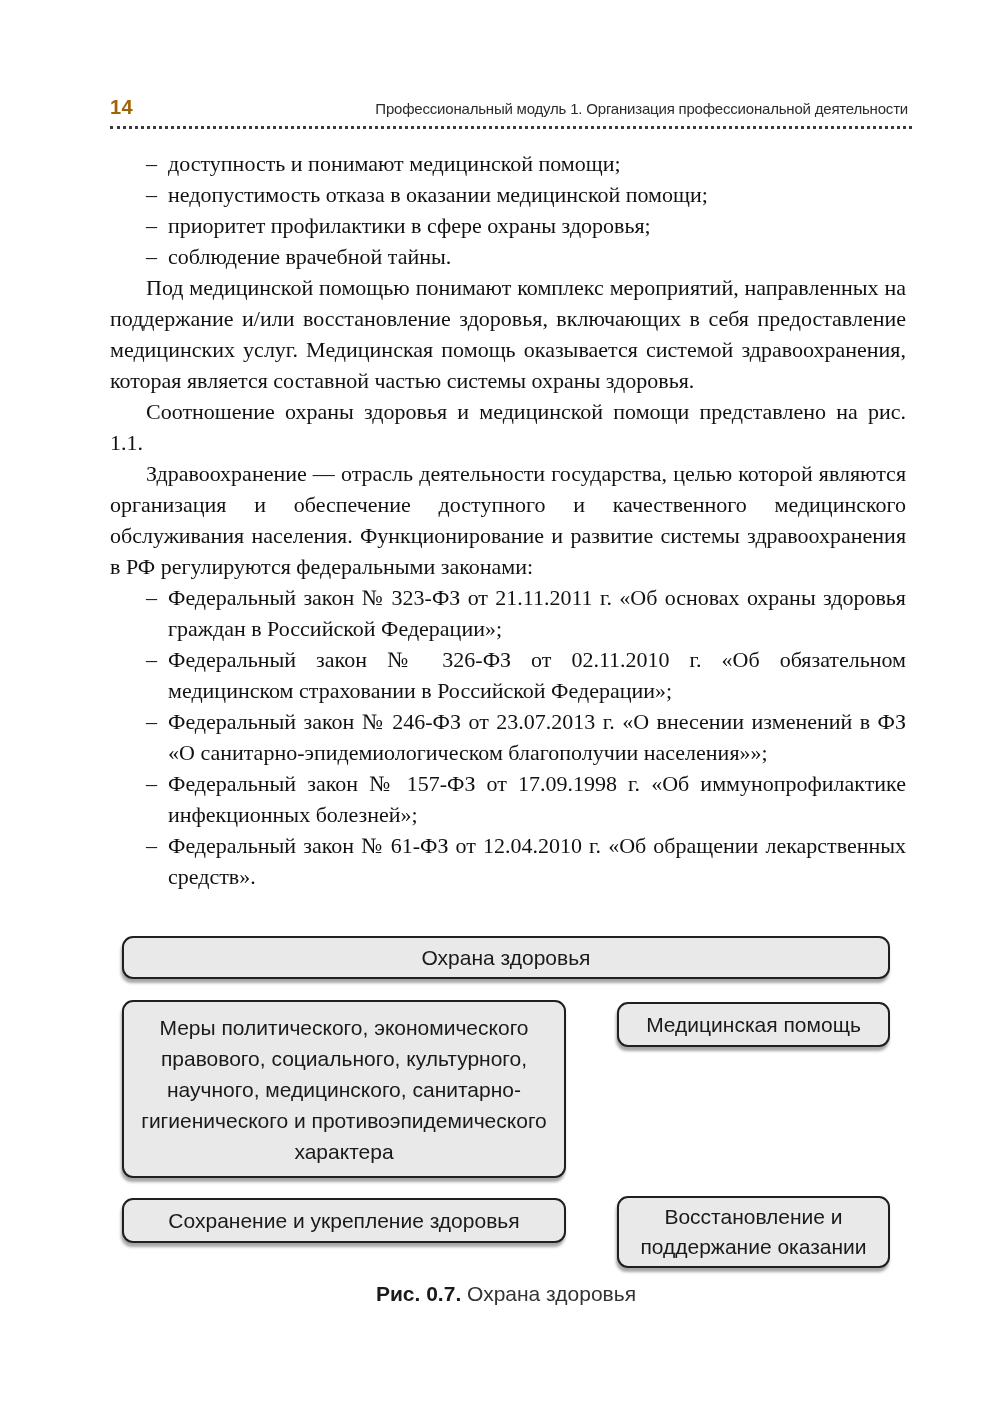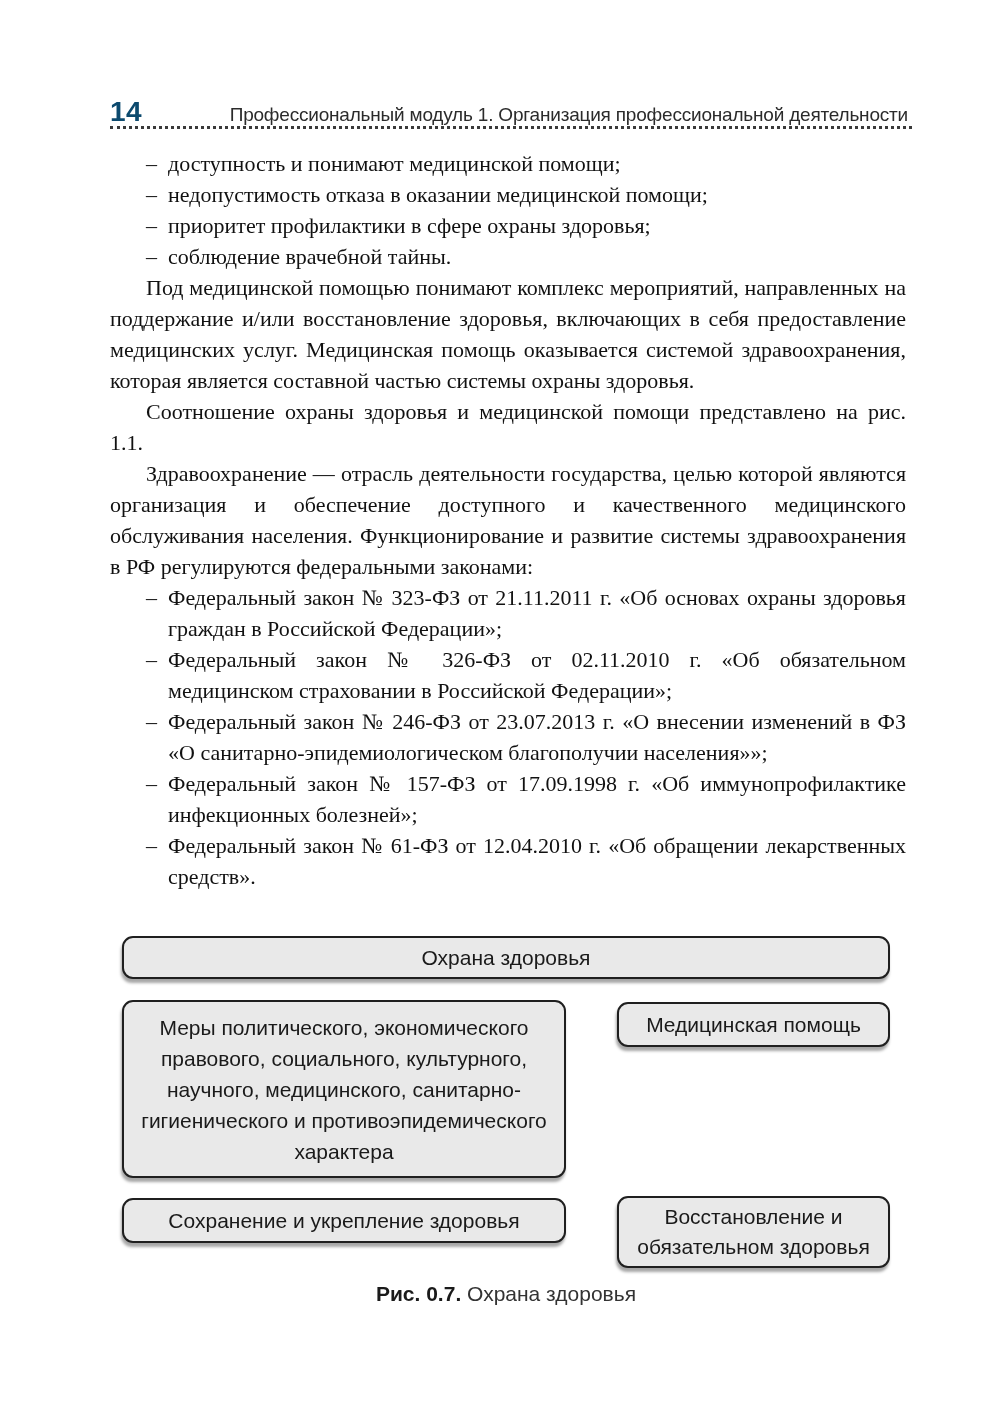--- a/index.html
+++ b/index.html
@@ -17,28 +17,28 @@
     position: absolute;
     left: 110px;
     right: 92px;
     top: 96px;
     display: flex;
     align-items: baseline;
     justify-content: space-between;
     font-family: "Liberation Sans", sans-serif;
   }
   .pagenum {
-    font-size: 28px;
+    font-size: 20px;
     font-weight: bold;
-    color: #0c4a6e;
+    color: #a16207;
     letter-spacing: 0.5px;
     text-align: right;
   }
   .runtitle {
-    font-size: 19px;
+    font-size: 15px;
     font-weight: 400;
     color: #2b2b2b;
     letter-spacing: -0.2px;
   }
   .dotrule {
     position: absolute;
     left: 110px;
     right: 88px;
     top: 126px;
     border-bottom: 3px dotted #3a3a3a;
@@ -182,19 +182,19 @@
       </div>
     </div>
 
   </div>
 
   <div class="figure">
     <div class="fbox fbox-top">Охрана здоровья</div>
     <div class="fbox fbox-left">Меры политического, экономического правового, социального, культурного, научного, медицинского, санитарно-гигиенического и противоэпидемического характера</div>
     <div class="fbox fbox-right">Медицинская помощь</div>
     <div class="fbox fbox-bottom-left">Сохранение и укрепление здоровья</div>
-    <div class="fbox fbox-bottom-right">Восстановление и обязательном здоровья</div>
+    <div class="fbox fbox-bottom-right">Восстановление и поддержание оказании</div>
     <div class="fig-caption">
       <span class="cap-label">Рис. 0.7.</span><span class="cap-text"> Охрана здоровья</span>
     </div>
   </div>
 
 </div>
 
 </body></html>

